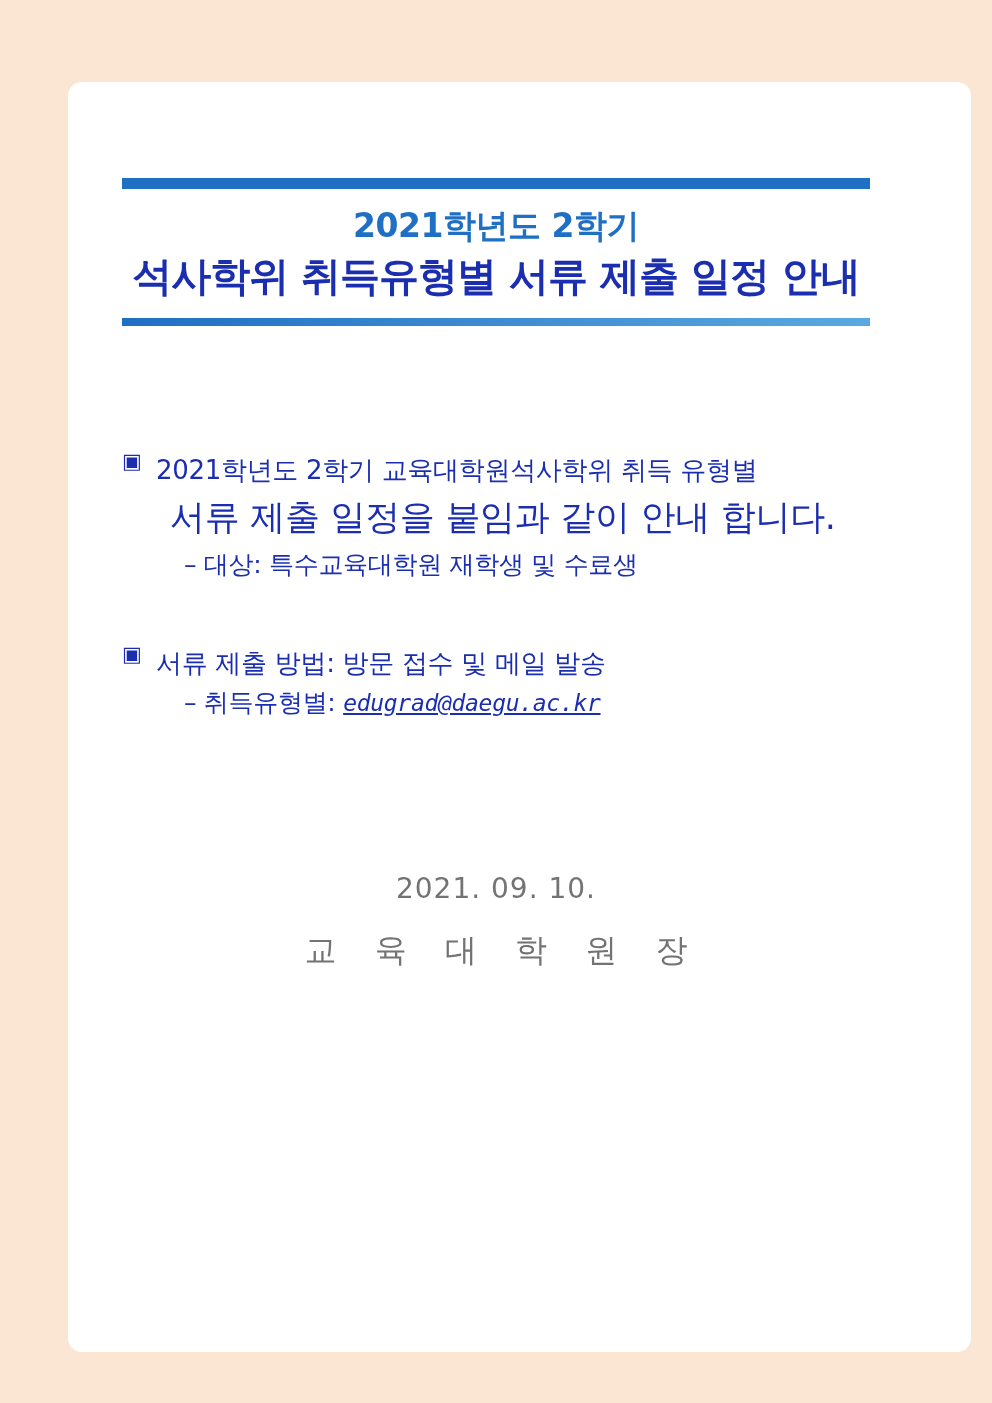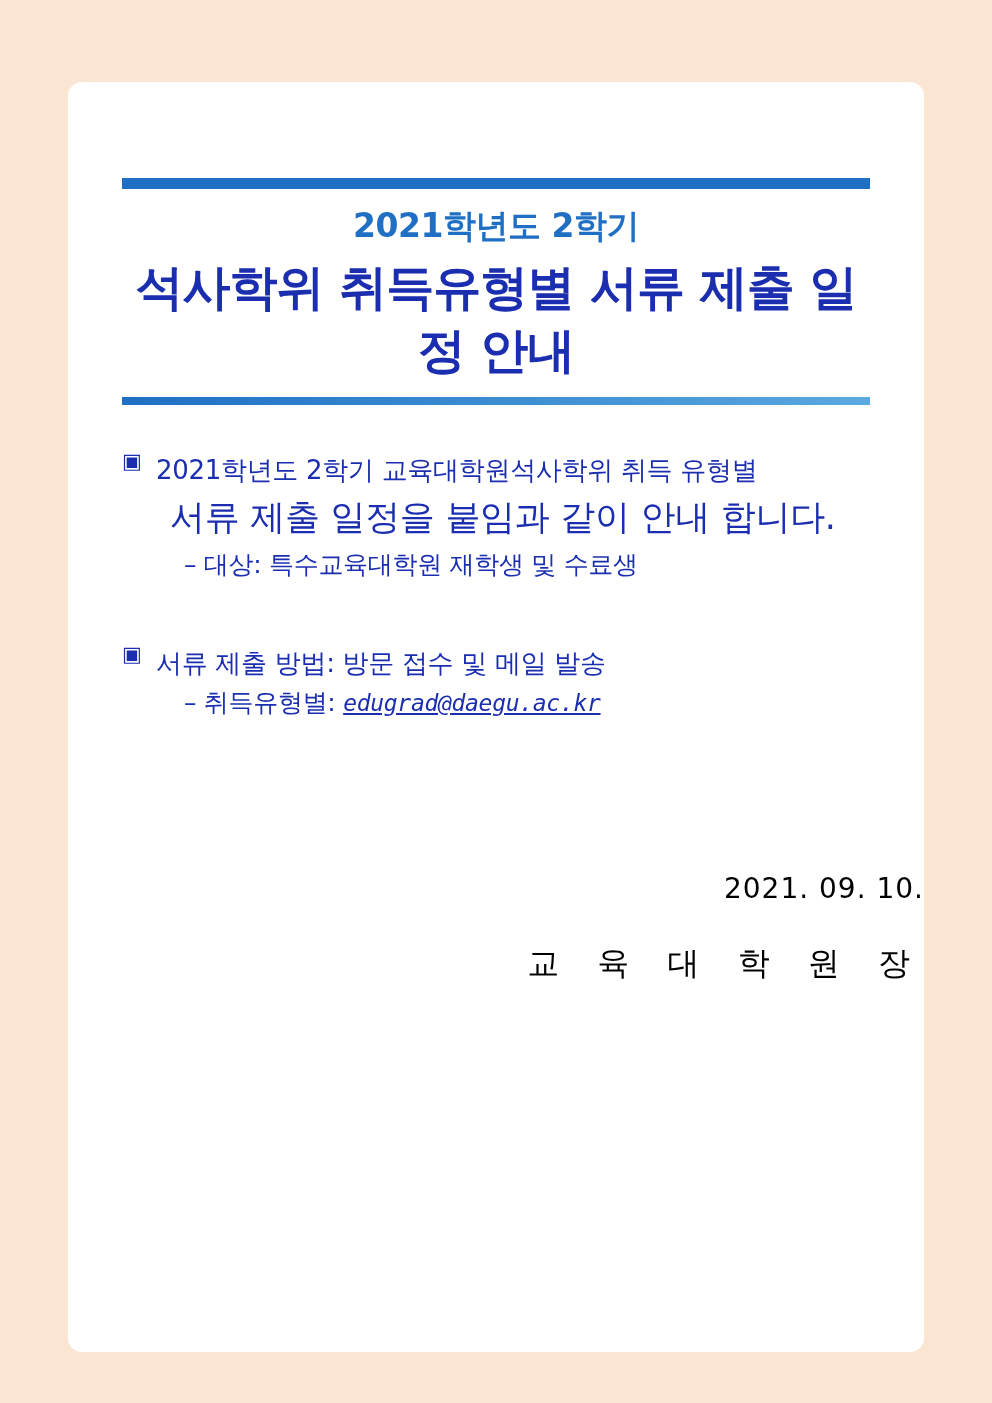--- a/index.html
+++ b/index.html
@@ -16,20 +16,21 @@
 
   .page {
     position: absolute;
     left: 68px;
     top: 82px;
     width: 856px;
     height: 1270px;
     background: #ffffff;
     border-radius: 14px;
     box-shadow: 0 0 0 0 rgba(0,0,0,0);
+    padding-left: 47px;
   }
 
   .header-block {
     position: absolute;
     left: 54px;
     top: 96px;
     width: 748px;
   }
 
   .rule-top {
@@ -54,24 +55,24 @@
     color: #1f6fc4;
     font-weight: bold;
     font-size: 33px;
     letter-spacing: -0.5px;
     line-height: 1.25;
   }
 
   .title-line2 {
     color: #1b2eb0;
     font-weight: bold;
-    font-size: 48px;
+    font-size: 40px;
     letter-spacing: -1px;
     line-height: 1.3;
-    margin-top: 10px;
+    margin-top: 4px;
   }
 
   .body-area {
     position: absolute;
     left: 54px;
     top: 360px;
     width: 760px;
     color: #1b2eb0;
   }
 
@@ -123,34 +124,34 @@
     font-family: "DejaVu Sans Mono", "Liberation Mono", monospace;
     font-size: 23px;
     font-style: italic;
   }
 
   .sign-area {
     position: absolute;
     left: 0;
     top: 790px;
     width: 856px;
-    text-align: right;
-    color: #000000;
+    text-align: center;
+    color: #737373;
   }
 
   .sign-date {
     font-size: 28px;
     letter-spacing: 1px;
     font-family: "DejaVu Sans", "Liberation Sans", sans-serif;
   }
 
   .sign-issuer {
     font-size: 32px;
     letter-spacing: 14px;
-    margin-top: 37px;
+    margin-top: 24px;
     padding-left: 14px;
   }
 </style>
 </head>
 <body>
 
 <div class="page">
 
   <div class="header-block">
     <div class="rule-top"></div>

